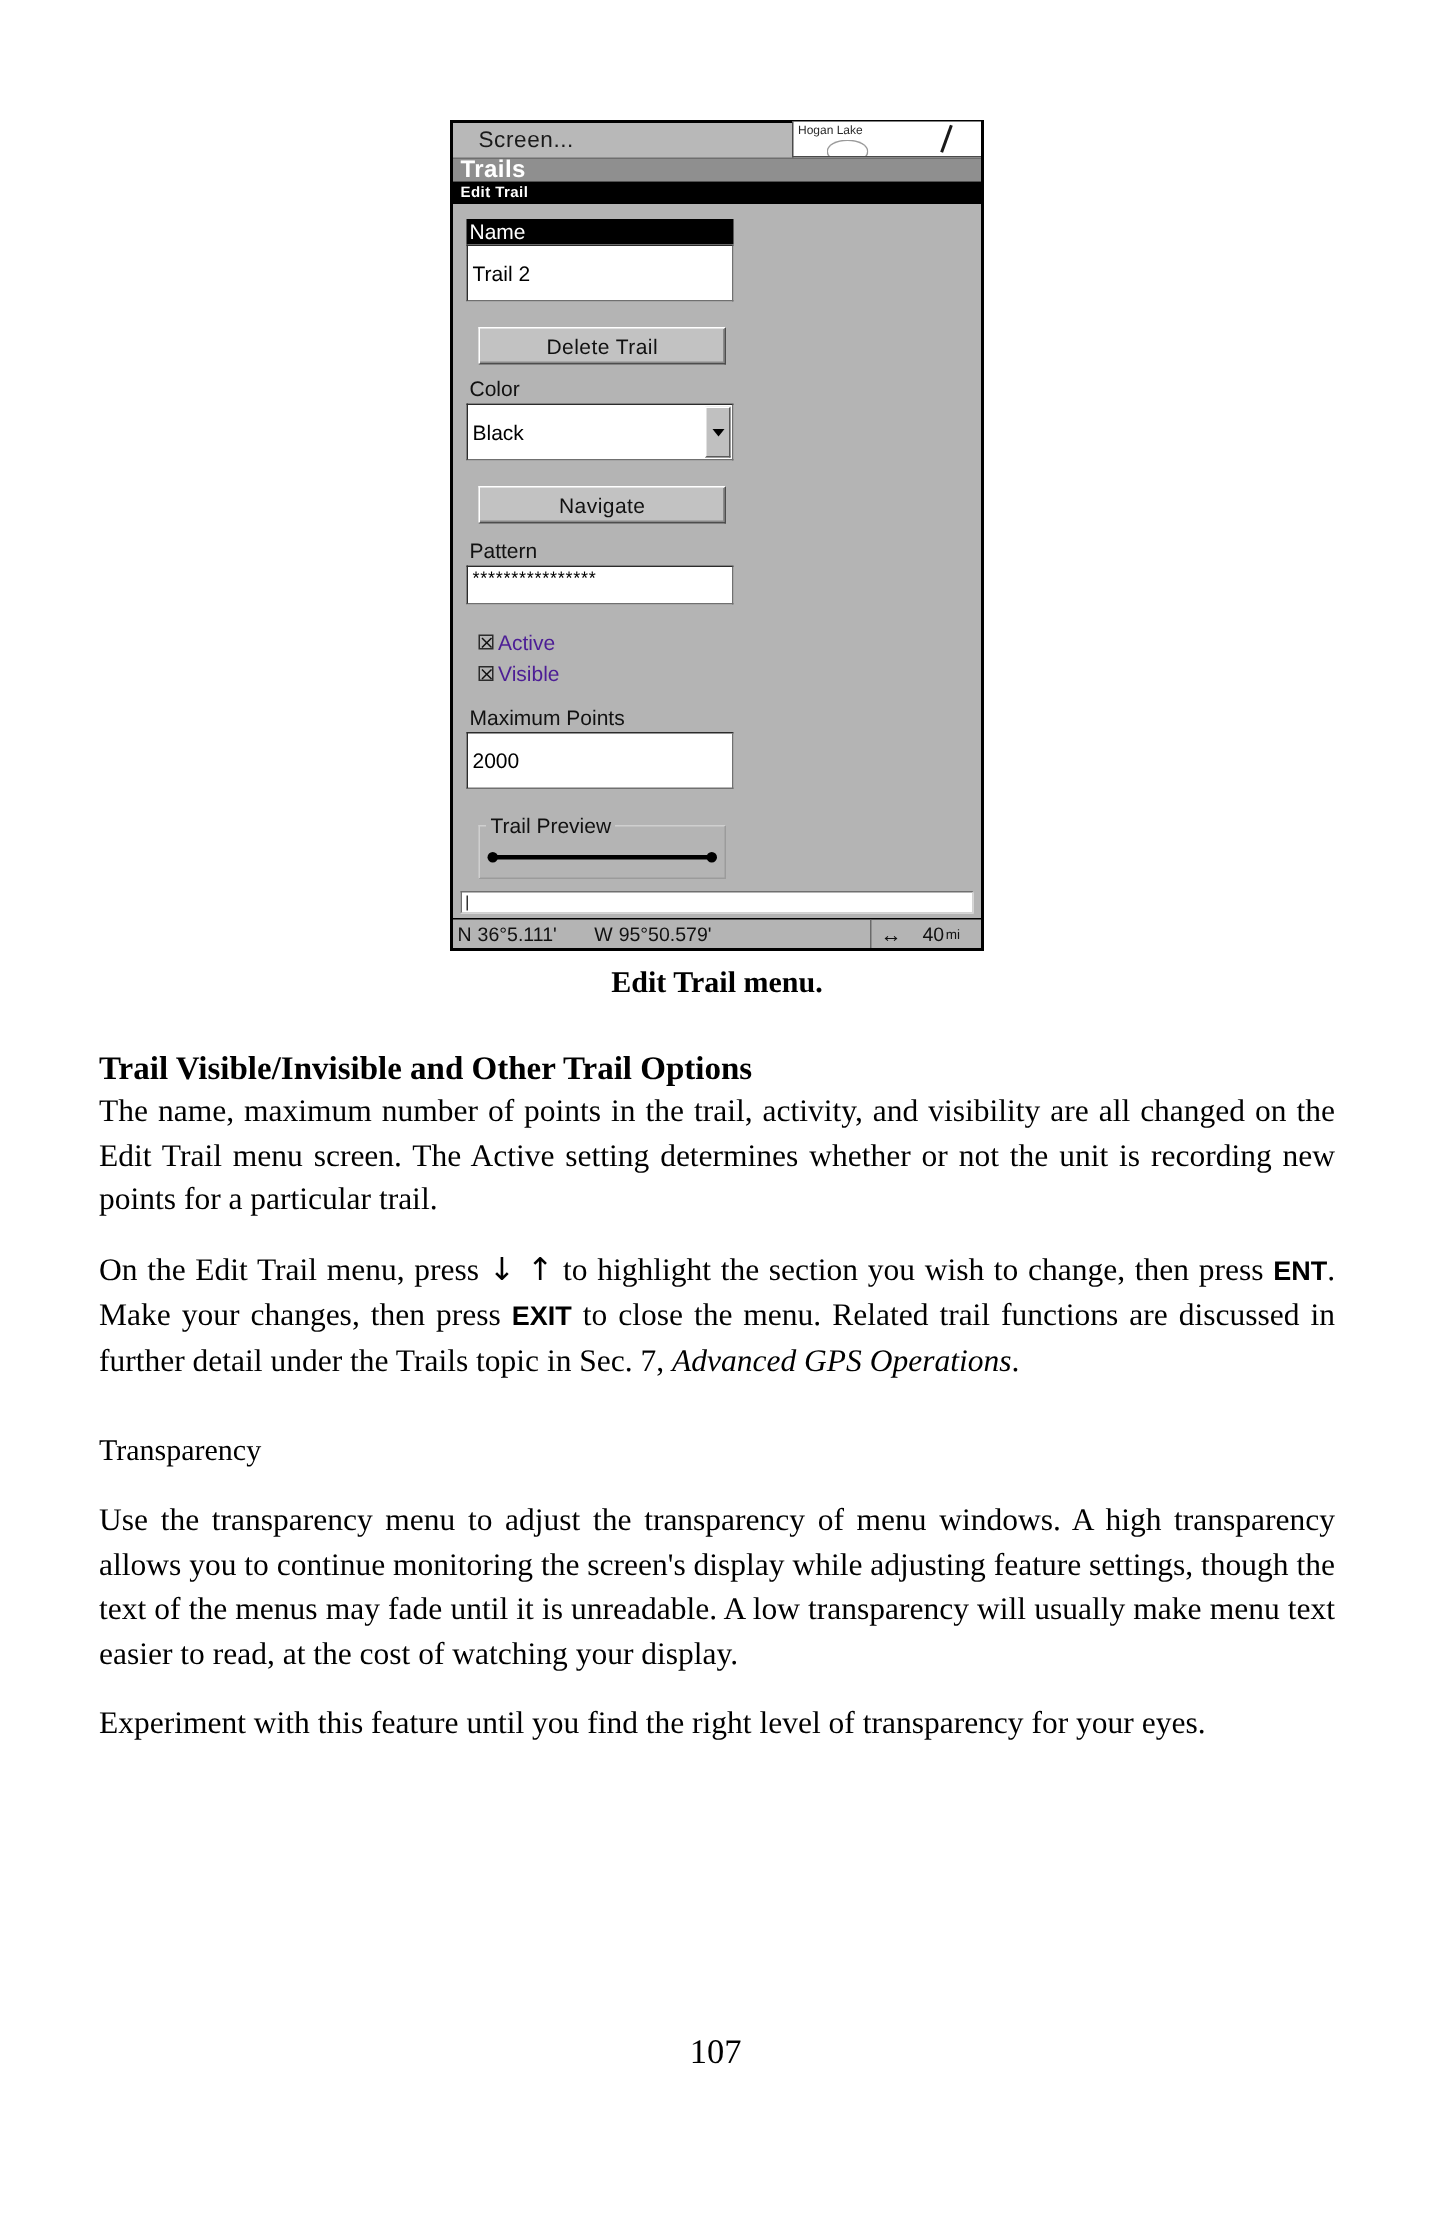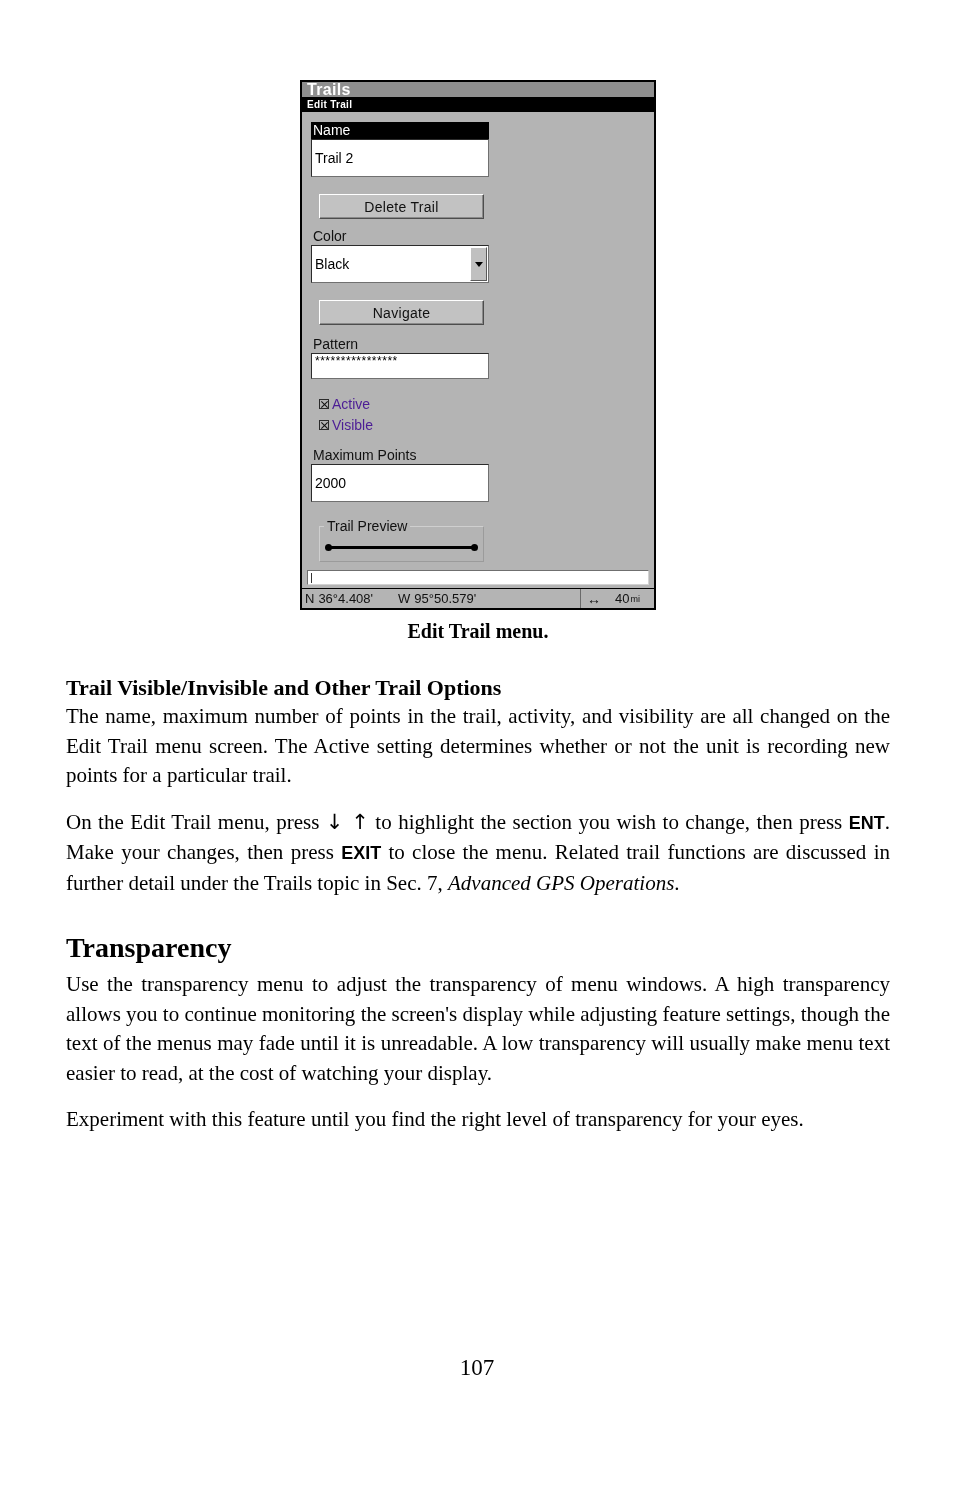--- a/index.html
+++ b/index.html
@@ -342,23 +342,23 @@
     margin-top: 10px;
     font-family: "Liberation Serif", "DejaVu Serif", serif;
   }
   h2.section-head {
     font-size: 22px;
     font-weight: bold;
     margin: 32px 0 2px 0;
     line-height: 1.15;
   }
   h2.big-head {
-    font-size: 28px;
-    font-weight: bold;
-    margin: 34px 0 6px 0;
+    font-size: 20px;
+    font-weight: normal;
+    margin: 34px 0 20px 0;
     line-height: 1.15;
   }
   p.body {
     font-size: 21px;
     line-height: 29.5px;
     margin: 0 0 17px 0;
     text-align: justify;
     text-justify: inter-word;
   }
   .kb {
@@ -384,20 +384,28 @@
 </style>
 </head>
 <body>
 
 <div class="page">
   <div class="content">
 
     <div class="figure-wrap">
       <div class="gps-unit">
 
+        <div class="gps-topbar">
+          <span class="screen-label">Screen...</span>
+          <div class="map-corner">
+            <span class="lake-label">Hogan Lake</span>
+            <span class="map-line"></span>
+            <span class="map-arc"></span>
+          </div>
+        </div>
 
         <div class="gps-bar-gray">
           <span>Trails</span>
         </div>
 
         <div class="gps-bar-black">
           <span>Edit Trail</span>
         </div>
 
         <div class="gps-body">
@@ -470,21 +478,21 @@
           </div>
 
         </div>
 
         <div class="gps-strip">
           <span class="caret"></span>
         </div>
 
         <div class="gps-status">
           <span class="hemi">N</span>
-          <span class="coord">36°4.408'</span>
+          <span class="coord">36°5.111'</span>
           <span class="hemi">W</span>
           <span class="coord">95°50.579'</span>
           <span class="sep">
             <span class="arrows">↔</span>
             <span class="range">40</span>
             <span class="unit">mi</span>
           </span>
         </div>
 
       </div>

